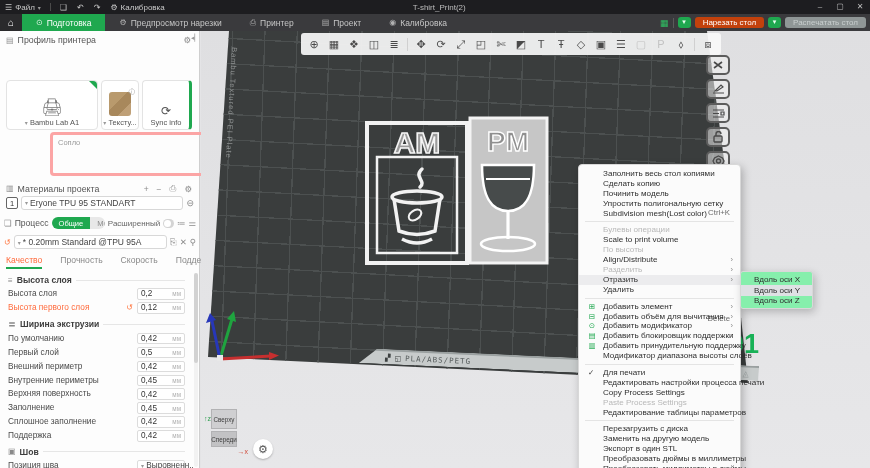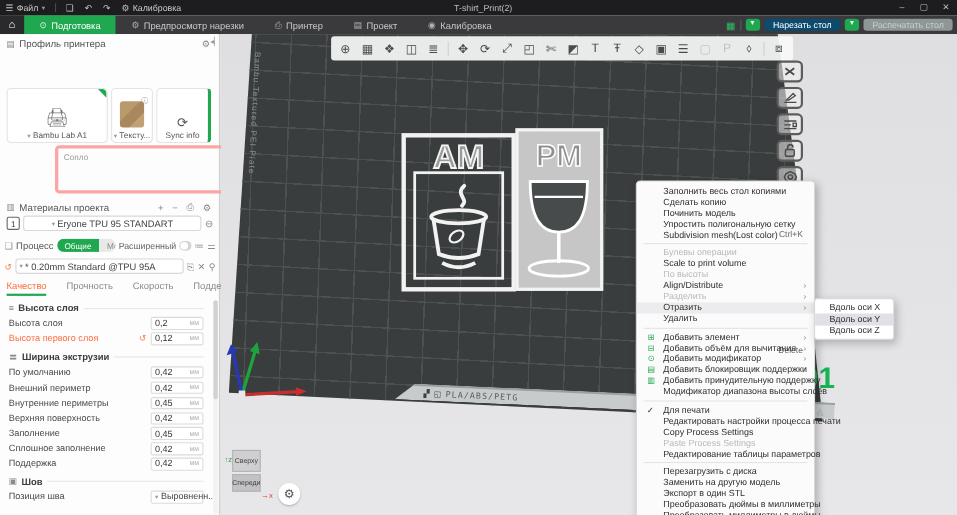--- a/index.html
+++ b/index.html
@@ -21,21 +21,21 @@
   #home-tile { width:22px; height:17px; background:#2a2a2c; color:#fff; text-align:center; line-height:17px; font-size:10px; }
   .top-tab { display:flex; align-items:center; gap:4px; padding:0 14px; color:#c6c6c6; font-size:8.5px; height:17px; }
   .top-tab .ticon { font-size:8px; opacity:.85; }
   .top-tab.active { background:#1fa84f; color:#fff; }
   #tab-actions { position:absolute; right:4px; top:14px; height:17px; display:flex; align-items:center; gap:4px; }
   #plate-grid-ico { color:#2fbf63; font-size:9px; }
   #tab-actions .vsep { width:1px; height:10px; background:#5a5a5a; }
   .drop-seg { width:13px; height:11px; background:#1fa84f; border-radius:3px; color:#eafff2;
               font-size:7px; text-align:center; line-height:10px; }
   .pill { height:11px; border-radius:3px; font-size:8px; line-height:11px; padding:0 8px; color:#fff; }
-  #slice-btn { background:#0c4a6e; }
+  #slice-btn { background:#c2410c; }
   #print-btn { background:#8f9696; color:#c9cfcf; }
 
   
   #sidebar { position:absolute; left:0; top:31px; width:200px; height:437px; background:#fdfdfd;
              border-right:1px solid #cfcfcf; font-size:8.5px; color:#404040; }
   .sec-head { display:flex; align-items:center; gap:4px; padding:4px 6px 3px 6px; color:#555; font-size:8.8px; }
   .sec-head .hico { color:#8a8a8a; font-size:8px; }
   .sec-head .spacer { flex:1; }
   .sec-head .rico { color:#8a8a8a; font-size:8.5px; padding:0 2px; }
   #collapse-handle { position:absolute; right:-1px; top:3px; color:#9a9a9a; font-size:7px; }
@@ -58,21 +58,21 @@
   #nozzle-box .nz-label { position:absolute; left:5px; top:3px; font-size:7.5px; color:#9a9a9a; }
   .nz-row { position:absolute; left:5px; top:18px; width:178px; display:flex; align-items:center; gap:3px; }
   .mini-dd { border:1px solid #d8d8d8; border-radius:3px; height:14px; display:flex; align-items:center;
              gap:2px; padding:0 3px; color:#444; background:#fff; }
   .dd-caret { color:#9a9a9a; font-size:6px; }
 
   #materials-head { position:absolute; left:0; top:148px; width:200px; }
   #material-row { position:absolute; left:6px; top:164px; width:188px; height:15px; display:flex; align-items:center; gap:3px; }
   #slot-box { width:12px; height:12px; border:1px solid #666; border-radius:2px; text-align:center;
               line-height:11px; font-size:7.5px; color:#333; background:#fff; }
-  #filament-dd { flex:1; height:14px;justify-content:center; }
+  #filament-dd { flex:1; height:14px; }
   #filament-edit { color:#8a8a8a; font-size:9px; }
 
   #process-row { position:absolute; left:4px; top:184px; width:192px; height:16px; display:flex; align-items:center; gap:3px; }
   .seg-pill { display:flex; border-radius:7px; overflow:hidden; font-size:7.5px; }
   .seg-on { background:#1fa84f; color:#fff; padding:1.5px 7px; }
   .seg-off { background:#e8e8e8; color:#8a8a8a; padding:1.5px 7px; }
   .toggle { width:16px; height:9px; border-radius:5px; background:#d4d4d4; position:relative; }
   .toggle .knob { position:absolute; left:1px; top:1px; width:7px; height:7px; border-radius:50%; background:#fff; }
   .proc-ico { color:#8a8a8a; font-size:8.5px; }
 
@@ -152,21 +152,21 @@
         font-size:8.1px; color:#2e2e2e; white-space:nowrap; }
   .mi.dis { color:#b8b8b8; }
   .mi.hl { background:#ececee; }
   .mi .mico { position:absolute; left:7px; width:12px; text-align:center; font-size:7.5px; color:#1fa84f; }
   .mi .mchk { position:absolute; left:9px; color:#3a3a3a; font-size:7.5px; }
   .mi .msc { margin-left:auto; color:#6a6a6a; padding-right:14px; font-size:7.8px; }
   .mi .msc.near { padding-right:2px;margin-top:29px; }
   .mi .marr { position:absolute; right:7px; color:#8a8a8a; font-size:7.5px; }
   .msep { height:1px; background:#e4e4e4; margin:3px 6px; }
 
-  #sub-menu { position:absolute; left:740px; top:271px; width:73px; background:#ffffff;
+  #sub-menu { position:absolute; left:740px; top:271px; width:73px; background:#86efac;
      border:1px solid #d8d8d8; border-radius:3px; box-shadow:2px 3px 8px rgba(0,0,0,.22);
      padding:2px 0; z-index:21; }
   .smi { height:10.8px; display:flex; align-items:center; padding:0 6px 0 13px; font-size:8.1px; color:#2e2e2e; }
   .smi.hl { background:#dfe1e4; }
 </style>
 </head>
 <body>
 
 <div id="titlebar">
   <div class="tb-item">
@@ -330,20 +330,24 @@
         <span class="val-box" style="margin-left:2px;">0,12<span class="unit">мм</span></span>
       </div>
       <div class="sct-head">
         <span class="sico">〓</span>
         <b>Ширина экструзии</b>
         <span class="line"></span>
       </div>
       <div class="set-row">
         <span class="lbl">По умолчанию</span>
         <span class="val-box">0,42<span class="unit">мм</span></span>
+      </div>
+      <div class="set-row">
+        <span class="lbl">Первый слой</span>
+        <span class="val-box">0,5<span class="unit">мм</span></span>
       </div>
       <div class="set-row">
         <span class="lbl">Внешний периметр</span>
         <span class="val-box">0,42<span class="unit">мм</span></span>
       </div>
       <div class="set-row">
         <span class="lbl">Внутренние периметры</span>
         <span class="val-box">0,45<span class="unit">мм</span></span>
       </div>
       <div class="set-row">

